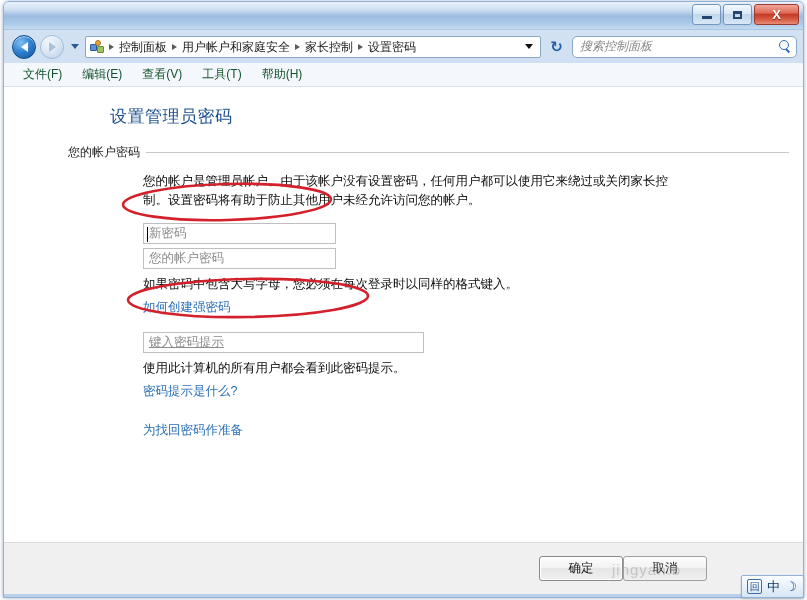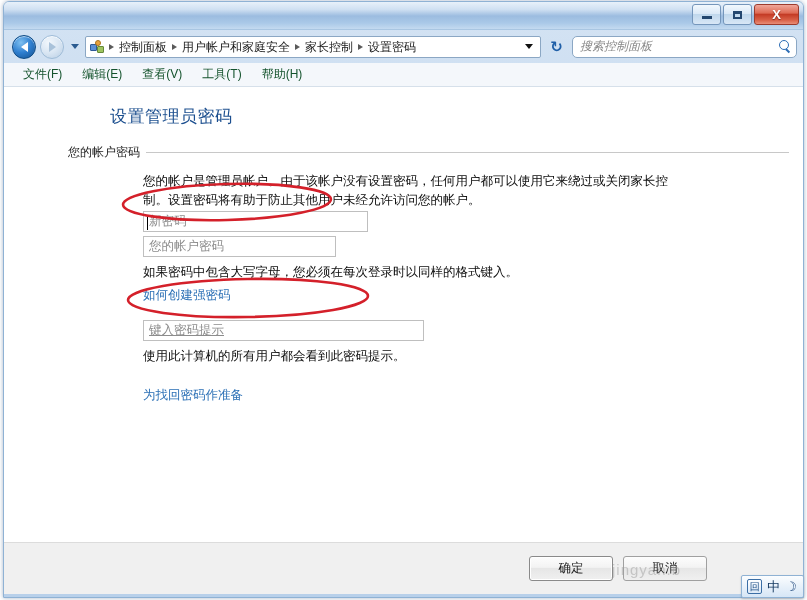--- a/index.html
+++ b/index.html
@@ -193,21 +193,21 @@
     height: 21px; background:#ffffff;
     border: 1px solid #bfbfbf;
     font-size: 12.5px; color:#8c8c8c;
     display:flex; align-items:center; padding-left: 5px;
     cursor: text; position: relative;
   }
   .field.focused { border-color:#bfbfbf; }
   .field .caret {
     position:absolute; left: 3px; top: 3px; width:1px; height:15px; background:#000;
   }
-  .f-pass { width: 225px; margin-top: 1px; }
+  .f-pass { width: 193px; margin-top: 13px; }
   .f-pass2 { width: 193px; margin-top: 4px; }
   .f-hint { width: 281px; margin-top: 16px; text-decoration: underline; }
   .note {
     font-size: 12.5px; color:#0d0d0d; line-height: 18px; margin-top: 6px;
   }
   .link {
     font-size: 12.5px; color:#2a6fb5; cursor:pointer; display:inline-block; margin-top: 6px;
   }
   .link-spaced { margin-top: 22px; }
 
@@ -217,21 +217,21 @@
     pointer-events: none;
   }
 
   
   #footer {
     position: relative;
     height: 52px;
     background: #f0f0f0;
     border-top: 1px solid #dcdcdc;
     display:flex; align-items:center; justify-content:flex-end;
-    padding-right: 96px; gap: 10px;
+    padding-right: 96px; 
   }
   .btn {
     min-width: 84px; height: 25px;
     font-size: 12.5px; color:#1a1a1a;
     background: linear-gradient(180deg,#fdfdfd 0%, #f3f3f3 45%, #e6e6e6 50%, #f0f0f0 100%);
     border: 1px solid #a0a0a0; border-radius: 3px;
     display:flex; align-items:center; justify-content:center;
     cursor: pointer;
   }
   .btn.default { border-color:#8a8a8a; box-shadow: inset 0 0 0 1px #ffffff; }
@@ -361,20 +361,21 @@
         </div>
 
         <div class="note">如果密码中包含大写字母，您必须在每次登录时以同样的格式键入。</div>
         <div><span class="link">如何创建强密码</span></div>
 
         <div class="field f-hint">
           <span>键入密码提示</span>
         </div>
 
         <div class="note">使用此计算机的所有用户都会看到此密码提示。</div>
+        <div><span class="link">密码提示是什么?</span></div>
         <div><span class="link link-spaced">为找回密码作准备</span></div>
 
       </div>
 
       <svg id="annot" viewBox="0 0 801 455" preserveAspectRatio="none">
         <ellipse cx="223" cy="115" rx="104" ry="18" fill="none" stroke="#d4202a" stroke-width="2.6" transform="rotate(-1.5 223 115)"></ellipse>
         <ellipse cx="244" cy="211" rx="120" ry="19" fill="none" stroke="#d4202a" stroke-width="2.6" transform="rotate(-1 244 211)"></ellipse>
       </svg>
 
     </div>

